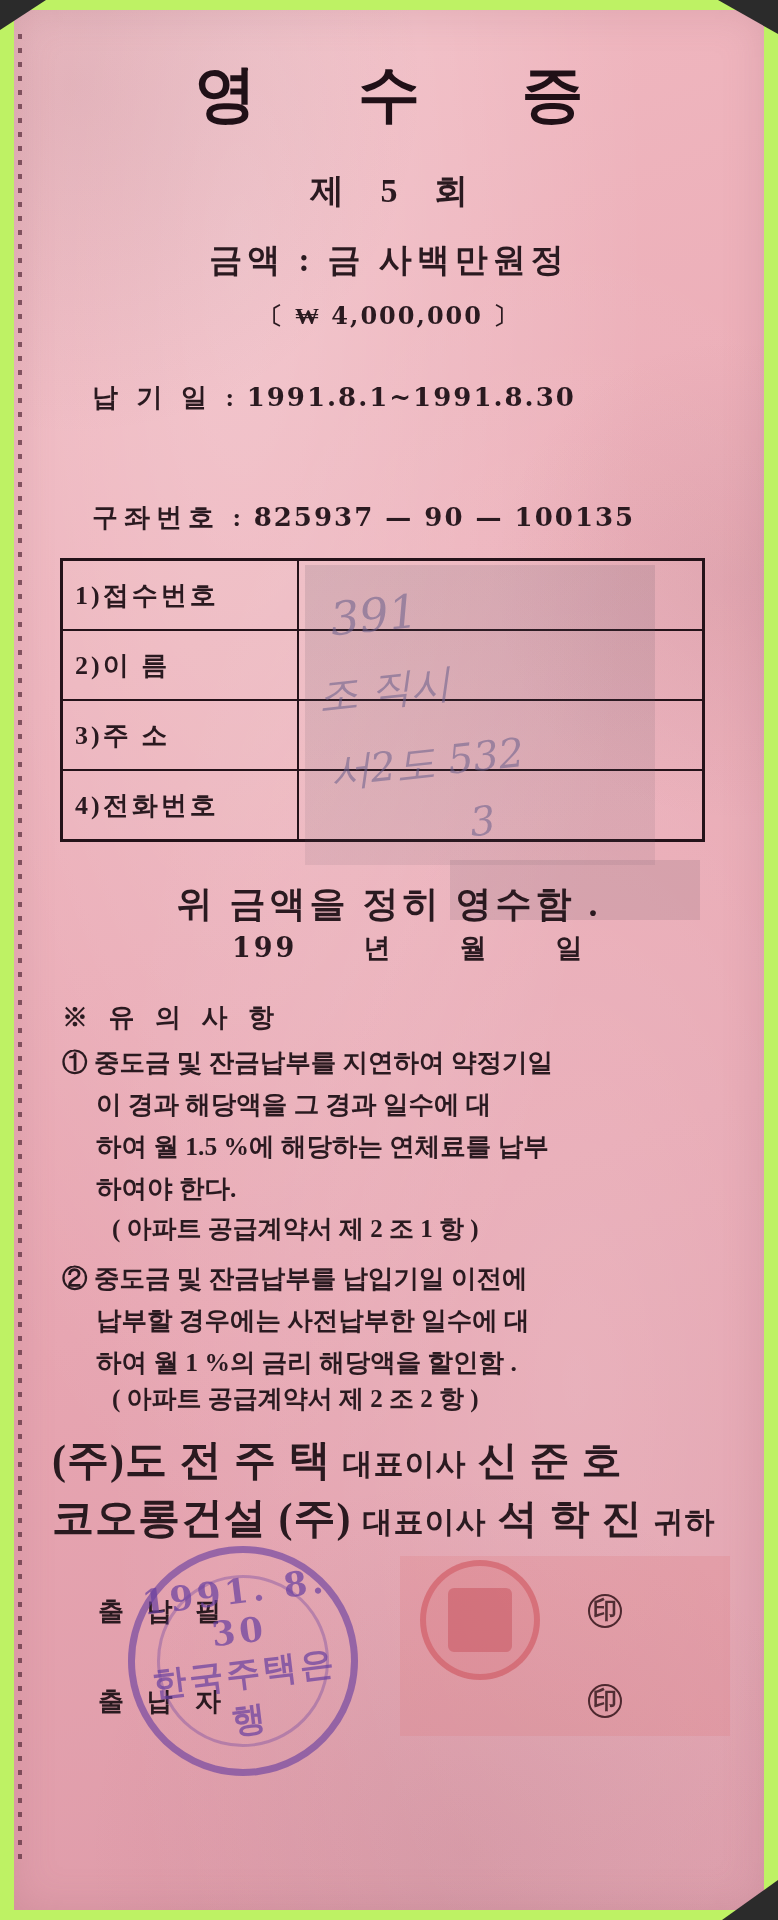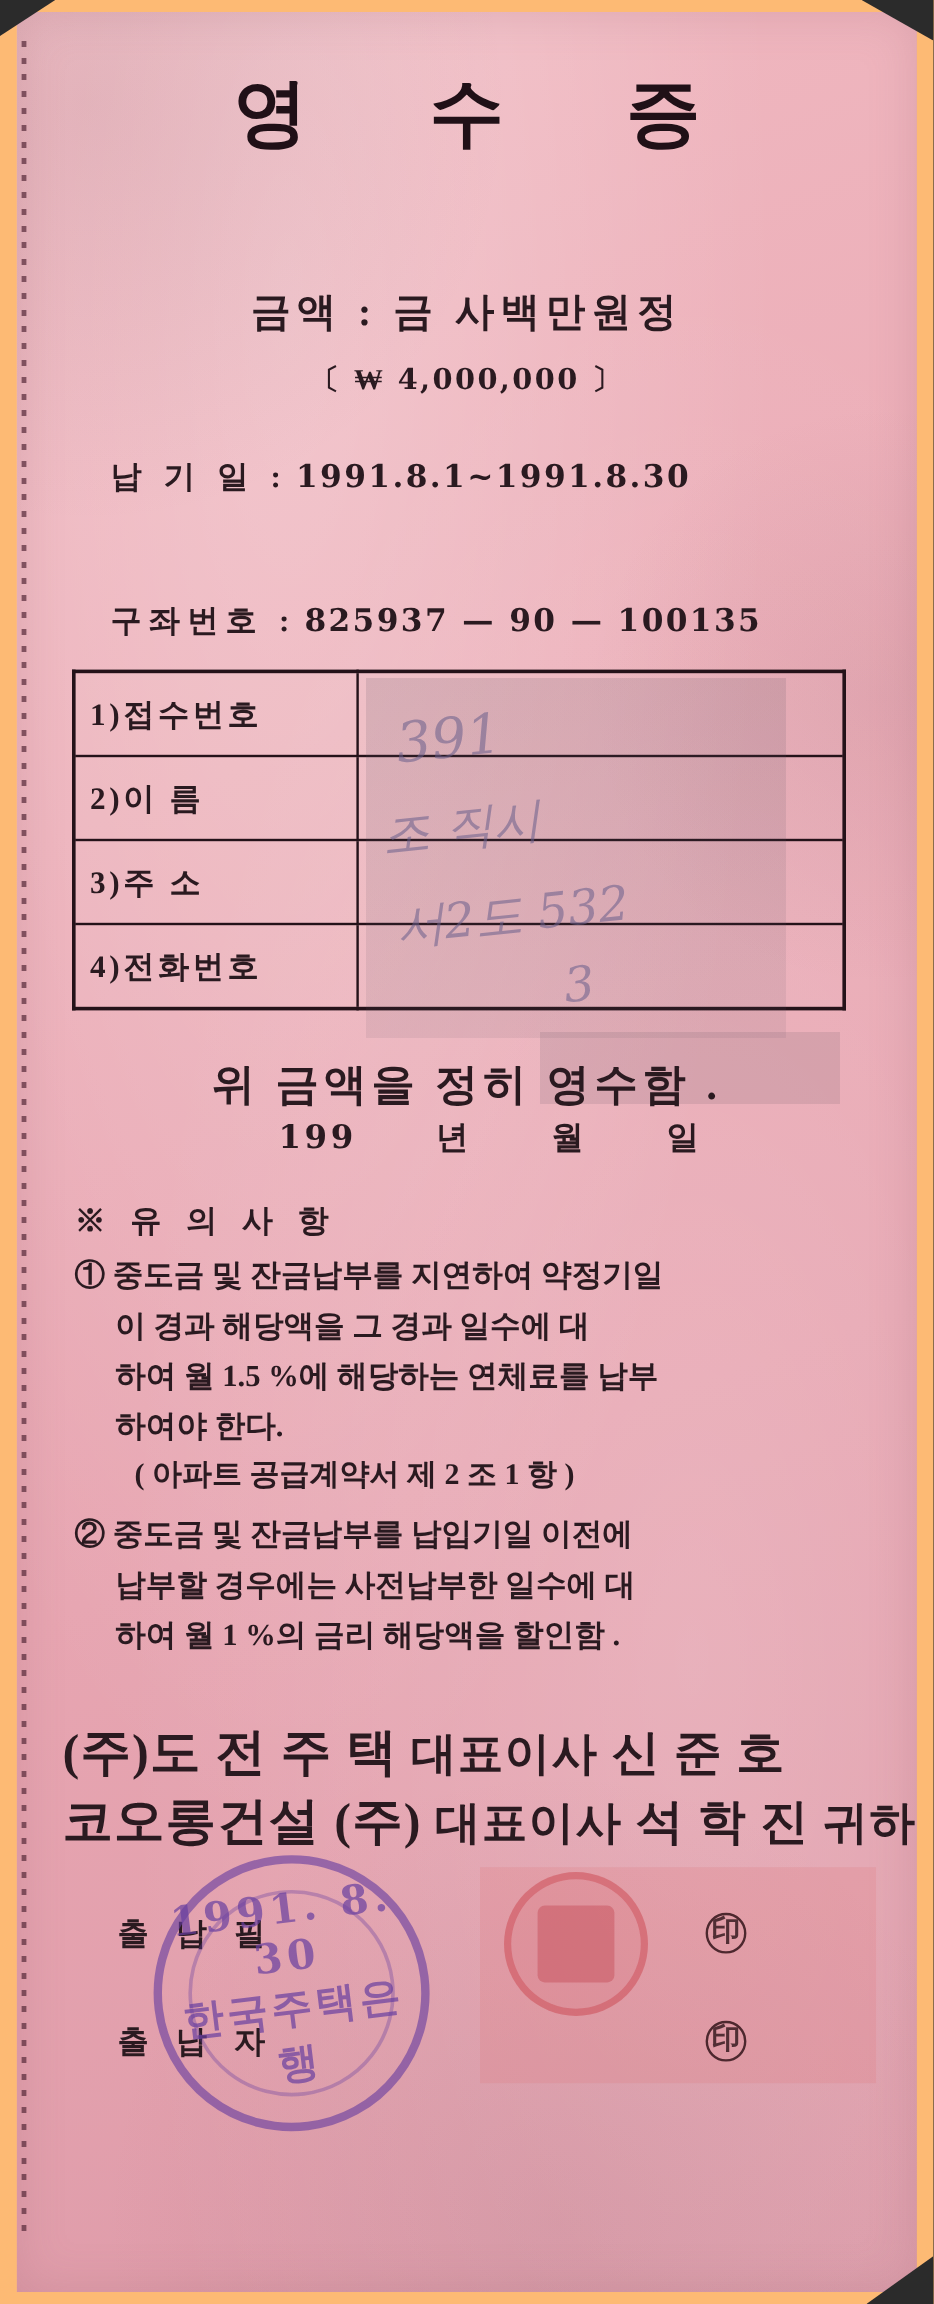--- a/index.html
+++ b/index.html
@@ -5,21 +5,21 @@
   html, body {
     margin: 0;
     padding: 0;
     background: #2b2b2b;
   }
   #page {
     position: relative;
     width: 778px;
     height: 1920px;
     overflow: hidden;
-    background: #fdba74;
+    background: #bef264;
     font-family: "Liberation Serif", "DejaVu Serif", serif;
     color: #2a1a20;
   }
 
   
   .paper {
     position: absolute;
     left: 14px;
     top: 10px;
     width: 750px;
@@ -218,21 +218,21 @@
 
   
   .sig {
     position: absolute;
     left: 52px;
     font-weight: 700;
     white-space: nowrap;
   }
   #sig1 { top: 1432px; font-size: 40px; letter-spacing: 1px; }
   #sig2 { top: 1490px; font-size: 40px; letter-spacing: 1px; }
-  .sig .small { font-size: 38px; }
+  .sig .small { font-size: 30px; }
   .sig .co { font-size: 42px; }
 
   
   .foot {
     position: absolute;
     left: 98px;
     font-size: 26px;
     font-weight: 700;
     letter-spacing: 8px;
   }
@@ -322,20 +322,21 @@
 </head>
 <body>
 
 <div id="page">
   <div class="paper"></div>
   <div class="perf"></div>
 
   <div class="content">
 
     <div class="title">영 수 증</div>
+    <div class="round">제 5 회</div>
     <div class="amount-kr">금액 : 금 사백만원정</div>
     <div class="amount-num">〔 ₩ 4,000,000 〕</div>
 
     <div class="row" id="row-due">
       <span class="lbl">납 기 일 :</span>
       <span class="val">1991.8.1~1991.8.30</span>
     </div>
     <div class="row" id="row-acct">
       <span class="lbl">구좌번호 :</span>
       <span class="val">825937 — 90 — 100135</span>
@@ -384,20 +385,21 @@
       <span class="ind">하여야 한다.</span>
     </div>
     <div id="note1-ref">( 아파트 공급계약서  제 2 조  1 항 )</div>
 
     <div class="note" id="note2">
       <span>②</span>
       <span>중도금 및 잔금납부를  납입기일 이전에</span>
       <span class="ind">납부할 경우에는 사전납부한 일수에  대</span>
       <span class="ind">하여 월 1 %의 금리 해당액을  할인함 .</span>
     </div>
+    <div id="note2-ref">( 아파트 공급계약서  제 2 조  2 항 )</div>
 
     <div class="sig" id="sig1">
       <span class="co">(주)도 전 주 택</span>
       <span class="small">대표이사</span>
       <span>신 준 호</span>
     </div>
     <div class="sig" id="sig2">
       <span class="co">코오롱건설 (주)</span>
       <span class="small">대표이사</span>
       <span>석 학 진</span>

